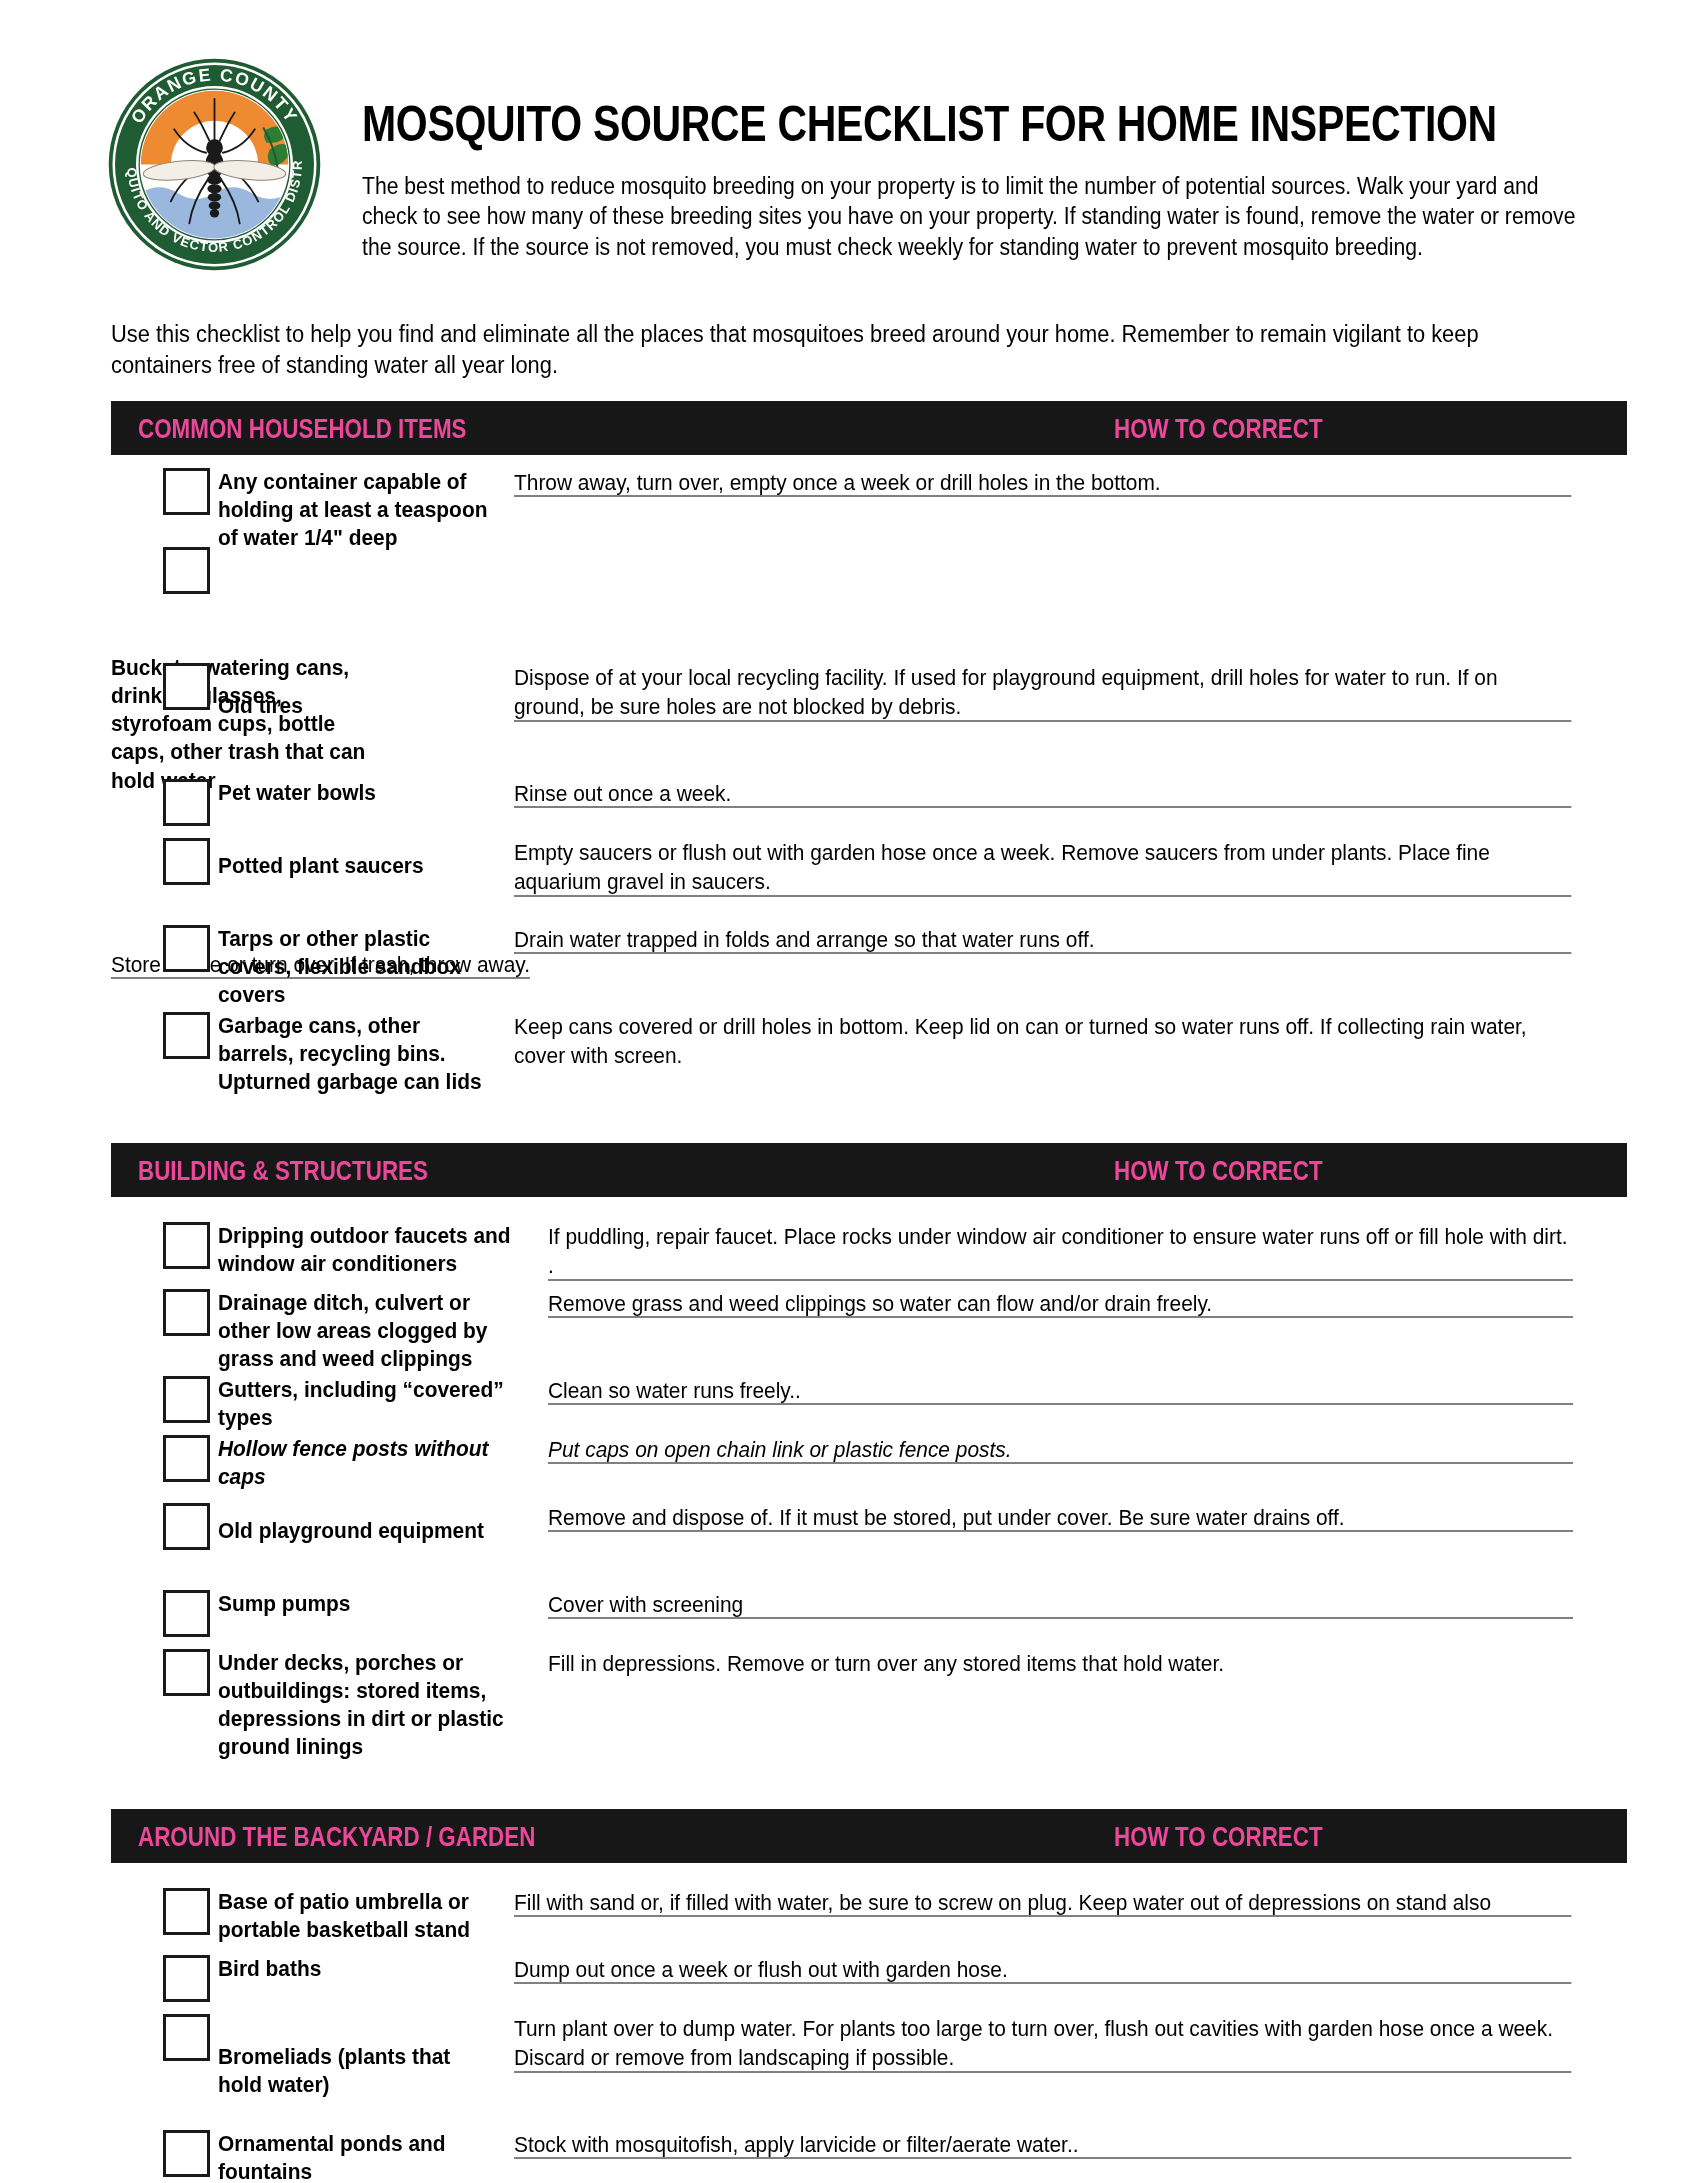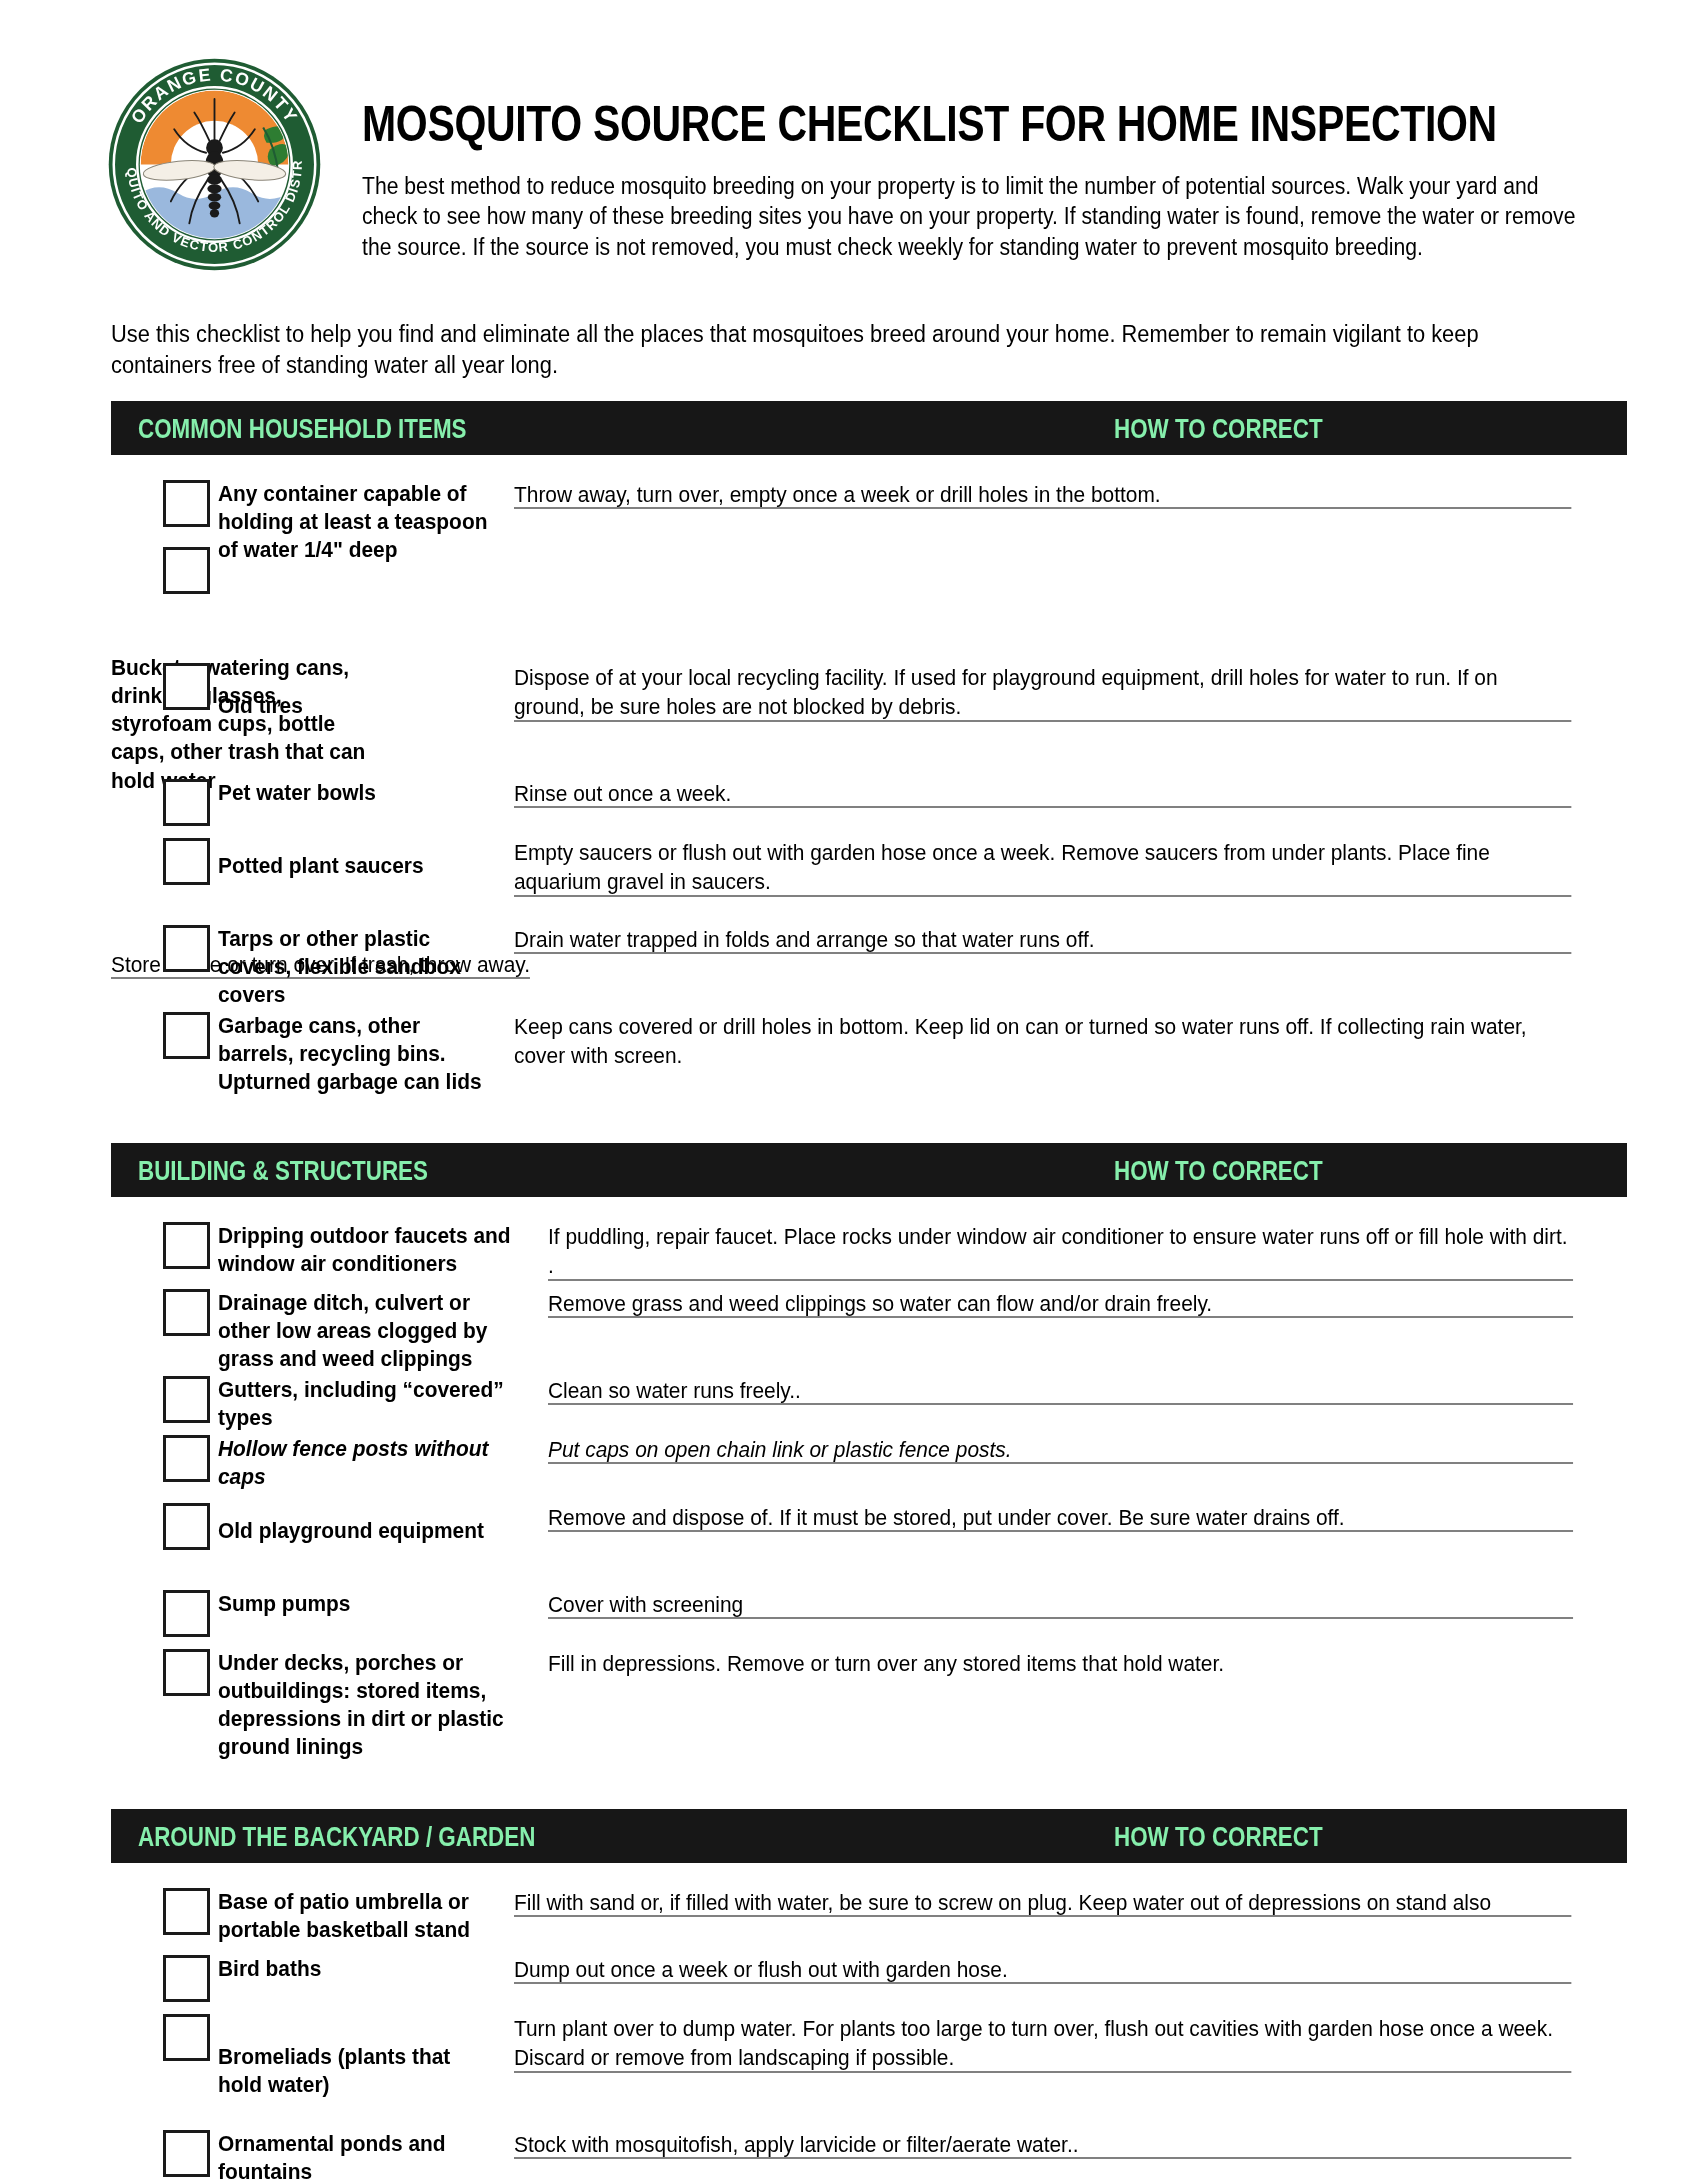--- a/index.html
+++ b/index.html
@@ -51,21 +51,21 @@
   }
 
   
   .section { position: relative; width: 1516px; margin: 0 0 0 111px; }
   .sec-bar {
     position: relative;
     background: #171717;
     height: 54px;
     display: flex;
     align-items: center;
-    color: #86efac;
+    color: #ec4899;
   }
   .sec-bar-title, .sec-bar-how {
     font-family: "Liberation Sans Narrow", "Liberation Sans", sans-serif;
     font-weight: bold;
     font-size: 28px;
     letter-spacing: 0px;
     transform: scaleX(0.80);
     transform-origin: left center;
     white-space: nowrap;
   }
@@ -198,21 +198,21 @@
     <p class="intro-2">Use this checklist to help you find and eliminate all the places that mosquitoes breed around your home. Remember to remain vigilant to keep containers free of standing water all year long.</p>
   </div>
 
   <div id="sections-host">
       <div class="section lay-a" style="margin-top: 65px;">
         <div class="sec-bar">
           <div class="sec-bar-title">COMMON HOUSEHOLD ITEMS</div>
           <div class="sec-bar-how">HOW TO CORRECT</div>
         </div>
         <div class="rows">
-          <div class="row" style="height: 87px; padding-top: 25px;">
+          <div class="row" style="height: 87px; padding-top: 13px;">
             <div class="cb-cell">
               <div class="checkbox" style="top: 0px;"></div>
             </div>
             <div class="item-cell" style="padding-top: 0px;">Any container capable of holding at least a teaspoon of water 1/4" deep</div>
             <div class="corr-cell">
               <div>Throw away, turn over, empty once a week or drill holes in the bottom.</div>
               <div class="sep"></div>
             </div>
           </div>
           <div class="row" style="height: 116px; padding-top: 5px; flex-direction: column;">

